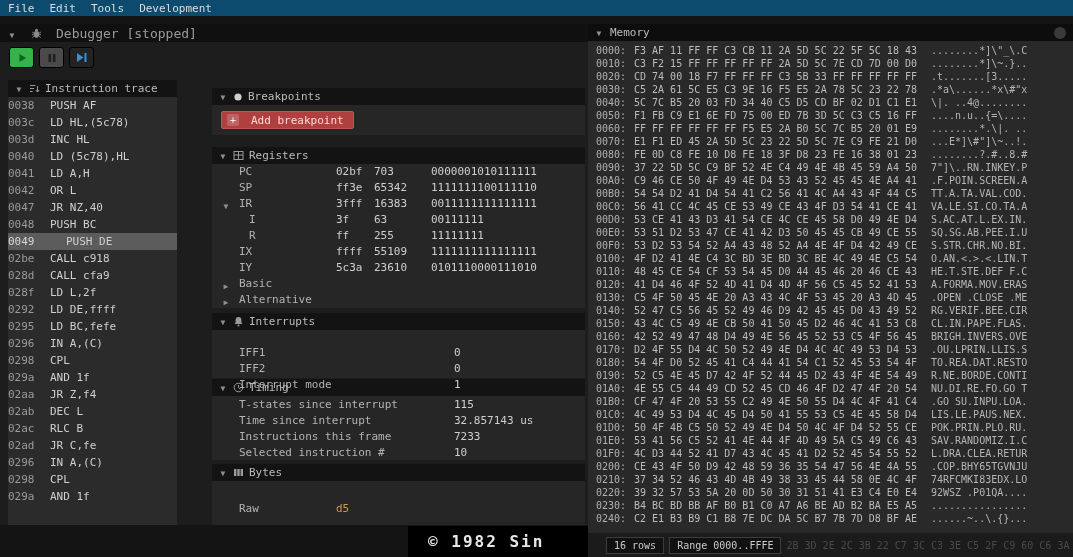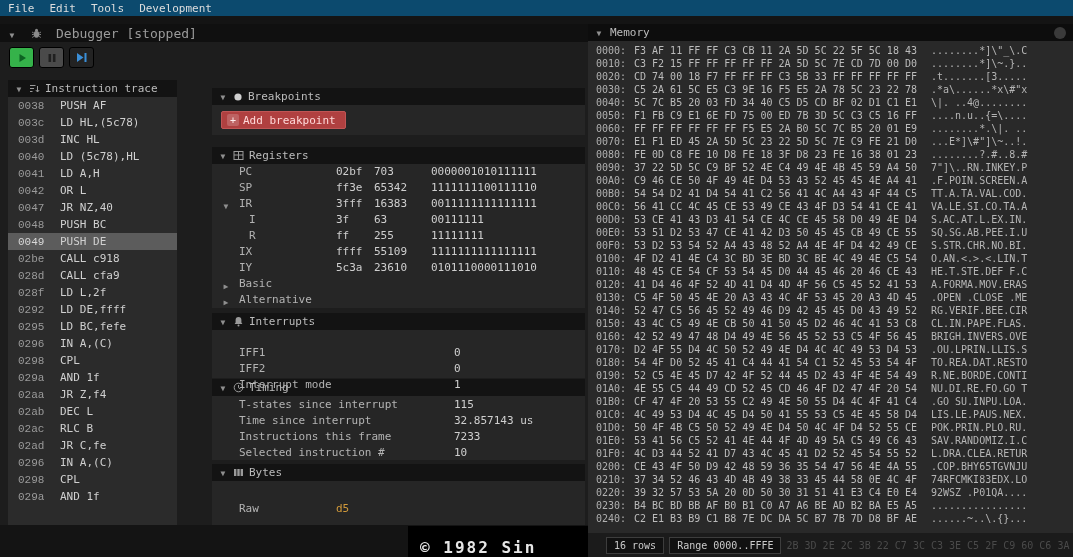--- a/index.html
+++ b/index.html
@@ -6,21 +6,21 @@
   html,body{width:1073px;height:557px;background:#141414;overflow:hidden;position:relative;
     font-family:"DejaVu Sans Mono",monospace;color:#ccc;}
 
   
   .menubar{position:absolute;left:0;top:0;width:1073px;height:16px;background:#0c4a6e;
     display:flex;align-items:center;padding-left:8px;z-index:6;}
   .menu-item{color:#ddd;font-size:11px;margin-right:15px;cursor:default;}
 
   
   .screen-strip{position:absolute;left:408px;top:526px;width:181px;height:31px;background:#000;
-    display:flex;align-items:flex-end;padding-left:12px;overflow:hidden;z-index:1;}
+    display:flex;align-items:center;padding-left:20px;overflow:hidden;z-index:1;}
   .screen-text{color:#e6e6e6;font-size:16px;font-weight:bold;letter-spacing:2px;white-space:pre;}
 
   
   .dbg-window{position:absolute;left:0;top:24px;width:588px;height:501px;background:#1d1d1d;z-index:2;}
   .dbg-titlebar{position:absolute;left:0;top:0;width:100%;height:18px;background:#101010;
     display:flex;align-items:center;gap:14px;padding-left:7px;color:#9b9b9b;font-size:13px;}
   .dbg-toolbar{position:absolute;left:9px;top:23px;display:flex;gap:5px;}
   .tbtn{width:25px;height:21px;border-radius:3px;display:flex;align-items:center;justify-content:center;
     border:1px solid #000;cursor:pointer;}
   .tbtn.play{background:#35b24a;}
@@ -31,38 +31,38 @@
   .caret::before{content:"▼";font-size:8px;color:#8f8f8f;}
   .caret.closed::before{content:"▶";}
 
   .panel-header{height:17px;background:#131313;display:flex;align-items:center;gap:5px;
     padding-left:6px;font-size:11px;color:#bcbcbc;flex:none;}
 
   
   .trace-panel{position:absolute;left:8px;top:56px;width:169px;bottom:0;background:#2b2b2b;overflow:hidden;}
   .trace-list{position:absolute;top:17px;left:0;right:0;bottom:0;overflow:hidden;}
   .trace-row{height:17px;display:flex;align-items:center;font-size:11px;cursor:default;}
-  .trace-row .addr{width:42px;margin-left:10px;color:#9b9b9b;flex:none;font-family:Liberation Mono, monospace;}
+  .trace-row .addr{width:42px;color:#9b9b9b;flex:none;}
   .trace-row .instr{color:#d0d0d0;white-space:pre;}
-  .trace-row.selected{background:#5c5c5c;}
+  .trace-row.selected{background:#5c5c5c;gap:16px;}
   .trace-row.selected .addr{color:#d8d8d8;}
 
   
   .detail-panel{position:absolute;left:212px;top:64px;width:373px;bottom:0;display:flex;flex-direction:column;overflow:hidden;}
   .section{background:#262626;flex:none;}
   .sec-breakpoints{margin-bottom:12px;}
   .sec-registers{margin-bottom:5px;}
   .sec-interrupts{margin-bottom:1px;}
   .sec-timing{margin-bottom:4px;}
   .sec-bytes{flex:1;}
   .section-body{position:relative;}
   .sec-breakpoints .section-body{height:30px;}
 
   .add-bp{margin:6px 0 0 9px;height:18px;background:#b04040;border:1px solid #c05555;border-radius:2px;
-    color:#ffd9d9;font-size:11px;display:inline-flex;align-items:center;gap:4px;padding:0 9px 0 5px;cursor:pointer;}
+    color:#ffd9d9;font-size:11px;display:inline-flex;align-items:center;gap:12px;padding:0 9px 0 5px;cursor:pointer;}
   .add-bp .plus{width:12px;height:12px;border-radius:2px;background:rgba(255,255,255,0.18);
     display:flex;align-items:center;justify-content:center;font-size:10px;color:#ffecec;}
   .add-bp .plus::before{content:"+";}
 
   .reg-row,.kv-row{height:16px;position:relative;font-size:11px;display:block;}
   .reg-toggle{position:absolute;left:9px;top:2px;}
   .reg-name{position:absolute;left:27px;color:#b3b3b3;}
   .reg-row.indent .reg-name{left:37px;}
   .reg-hex{position:absolute;left:124px;color:#cfcfcf;}
   .reg-dec{position:absolute;left:162px;color:#cfcfcf;}

